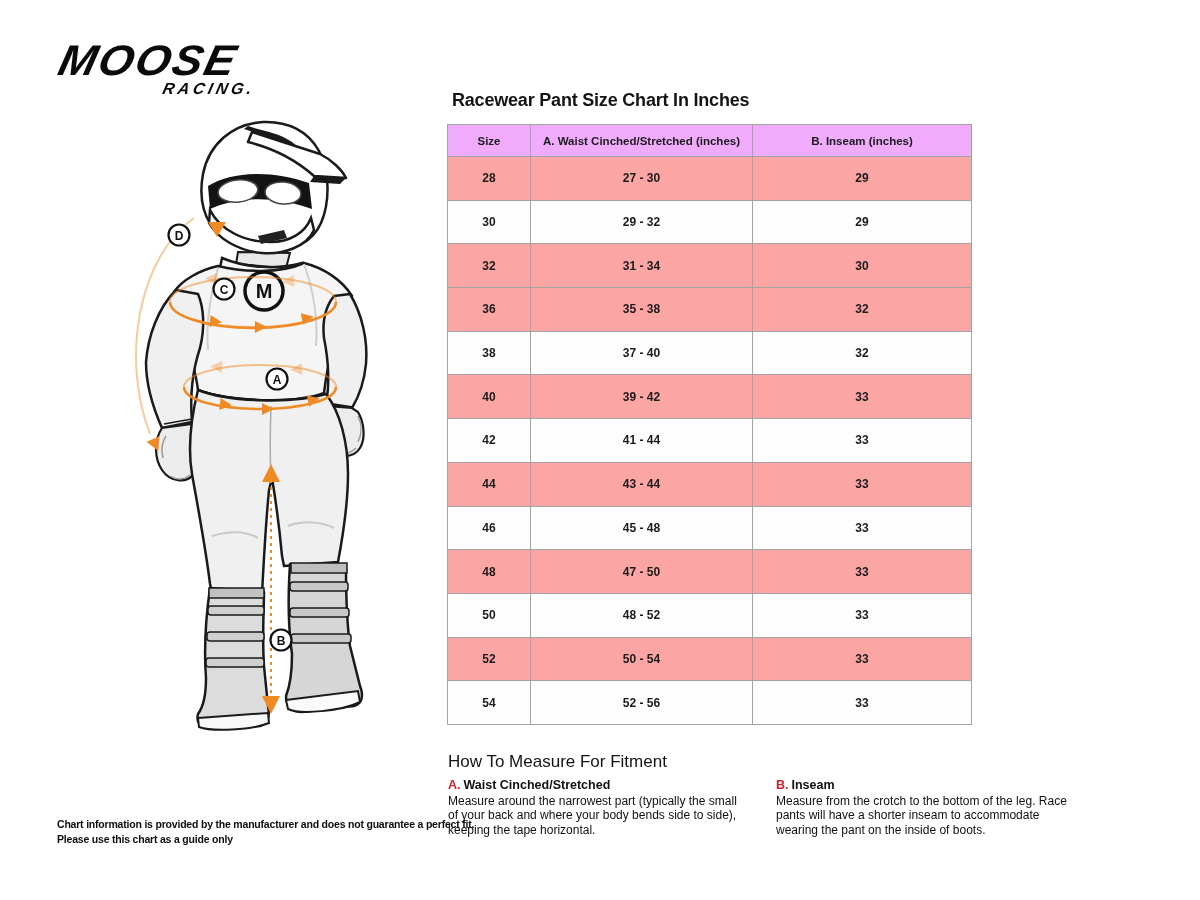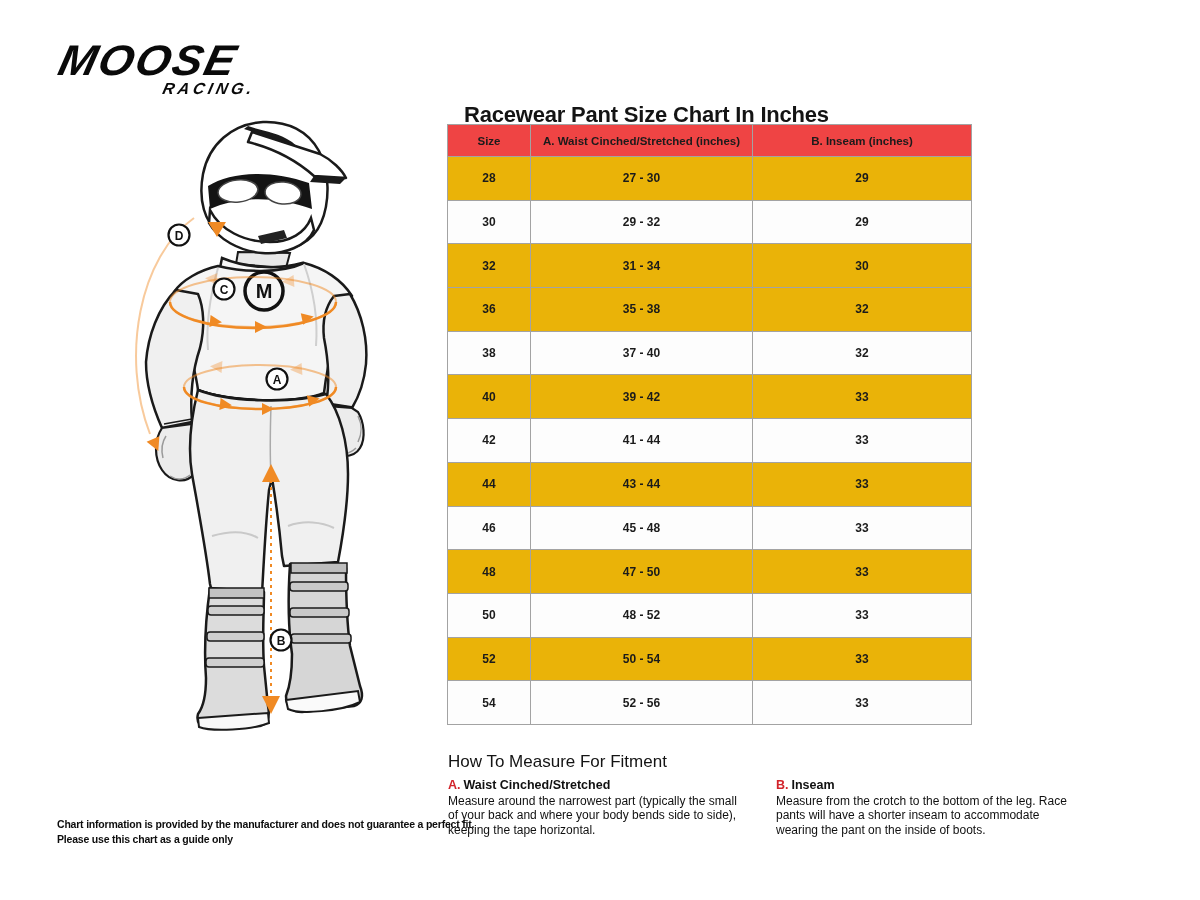--- a/index.html
+++ b/index.html
@@ -10,29 +10,29 @@
   .logo { position:absolute; left:55px; top:40px; width:200px; }
   .logo-top { font-size:45px; font-weight:bold; font-style:italic; line-height:0.9;
               letter-spacing:2px; transform:skewX(-13deg) scaleY(0.95); transform-origin:left bottom; color:#0a0a0a; }
   .logo-bottom { font-size:16px; font-weight:bold; font-style:italic; letter-spacing:3.5px;
                  text-align:right; margin-top:-1px; transform:skewX(-13deg); color:#0a0a0a; }
 
   
   .figure { position:absolute; left:112px; top:106px; }
 
   
-  .chart-title { position:absolute; left:448px; top:86px; margin:16px;
-                 font-size:22px; font-weight:bold; letter-spacing:-0.2px; color:#141414; }
+  .chart-title { position:absolute; left:448px; top:86px; margin:4px;
+                 font-size:18px; font-weight:bold; letter-spacing:-0.2px; color:#141414; }
   .size-table { position:absolute; left:447px; top:124px; width:524px;
                 border-collapse:collapse; table-layout:fixed; border:1px solid #8a8a8a; }
   .size-table th, .size-table td { border:1px solid #a3a3a3; text-align:center;
                 vertical-align:middle; font-weight:bold; color:#1b1b1b; }
-  .size-table thead th { height:29px; background:#ef4444; font-size:11.5px; }
+  .size-table thead th { height:29px; background:#f0abfc; font-size:11.5px; }
   .size-table tbody td { height:40.7px; font-size:12px; background:#fdfdfd; }
-  .size-table tbody tr.shaded td { background:#eab308; }
+  .size-table tbody tr.shaded td { background:#fca5a5; }
 
   
   .measure-title { position:absolute; left:448px; top:752px; margin:0;
                    font-size:17px; font-weight:normal; color:#141414; }
   .measure-col { position:absolute; top:778px; font-size:12px; line-height:14.6px; color:#101010; }
   .col-a { left:448px; width:295px; }
   .col-b { left:776px; width:306px; }
   .measure-heading { font-weight:bold; font-size:12.5px; margin-bottom:1px; }
   .measure-heading .red { color:#D2232A; margin-right:3px; }
   .measure-col p { margin:0; }

